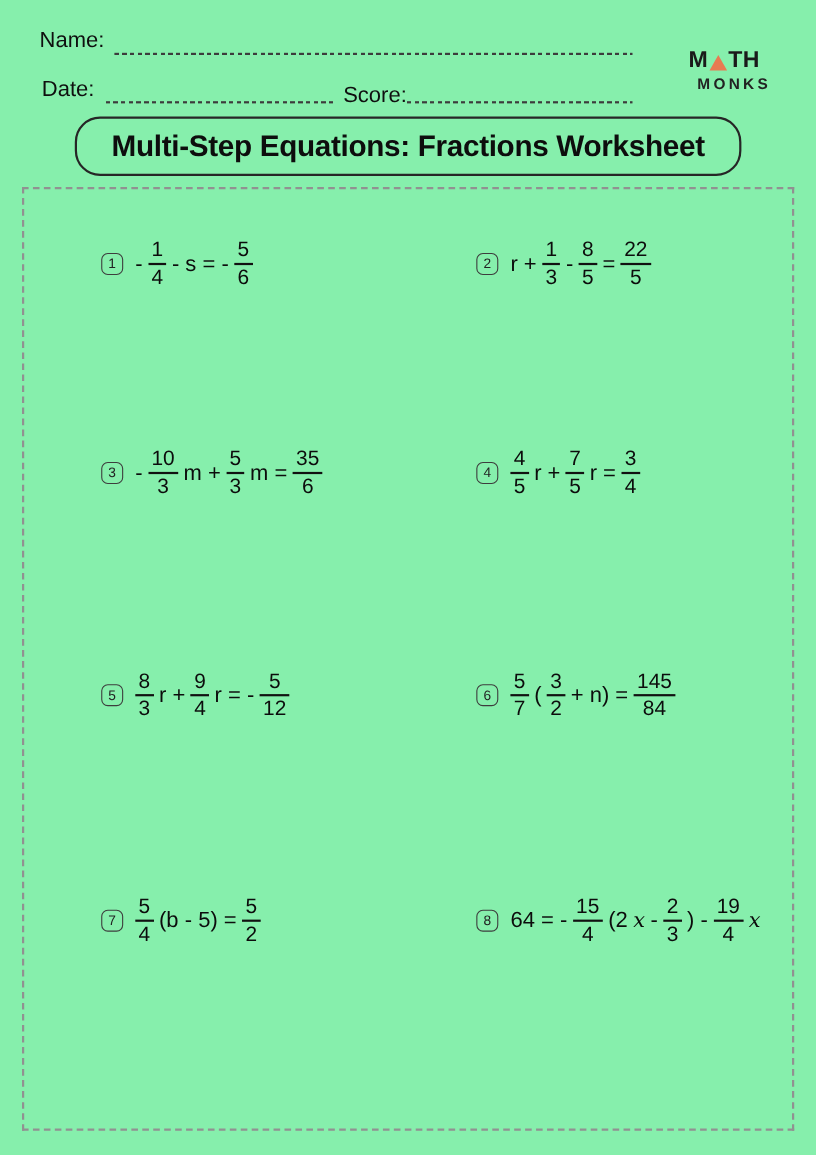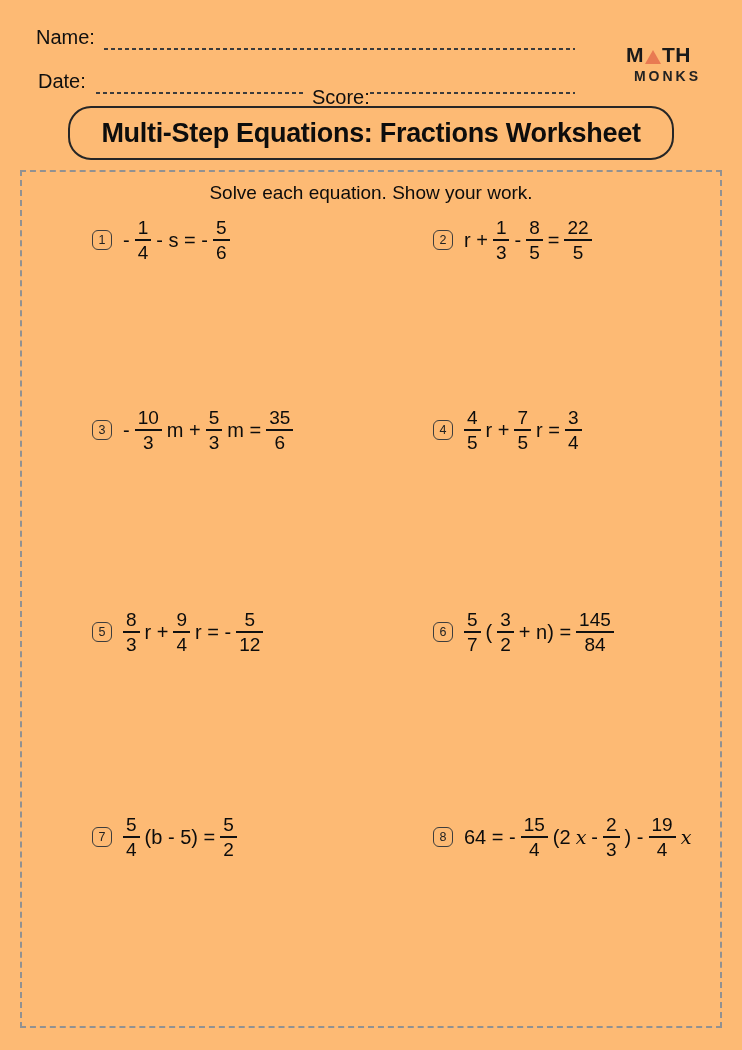--- a/index.html
+++ b/index.html
@@ -1,34 +1,34 @@
 <!DOCTYPE html>
 <html><head>
 <meta charset="utf-8">
 <style>
   html, body { margin: 0; padding: 0; background: #ffffff; }
   .page {
     position: relative;
     width: 742px;
     height: 1050px;
-    background: #fdba74;
+    background: #86efac;
     font-family: "Liberation Sans", sans-serif;
     color: #101010;
     overflow: hidden;
   }
   .lbl {
     position: absolute;
     font-size: 20px;
     font-weight: 400;
     color: #0f0f0f;
     white-space: nowrap;
   }
   #name-label  { left: 36px;  top: 26px; }
   #date-label  { left: 38px;  top: 70px; }
-  #score-label { left: 312px; top: 86px; }
+  #score-label { left: 312px; top: 76px; }
   .dashline {
     position: absolute;
     height: 2px;
     background: repeating-linear-gradient(90deg, #3c3c3c 0 4px, transparent 4px 7px);
   }
   #name-line  { left: 104px; top: 48px; width: 471px; }
   #date-line  { left: 96px;  top: 92px; width: 208px; }
   #score-line { left: 370px; top: 92px; width: 205px; }
 
   .logo { position: absolute; left: 626px; top: 44px; width: 76px; }
@@ -130,21 +130,20 @@
       <span>TH</span>
     </div>
     <div class="logo-sub">MONKS</div>
   </div>
 
   <div class="title-box">
     <span>Multi-Step Equations: Fractions Worksheet</span>
   </div>
 
   <div class="sheet">
-    <div class="instruction">Solve each equation. Show your work.</div>
   <div class="problem p1">
     <span class="pnum">1</span>
     <span class="eq">
           <span class="tok">-</span>
           <span class="frac">
             <span class="num">1</span>
             <span class="den">4</span>
           </span>
           <span class="tok">- s = -</span>
           <span class="frac">

